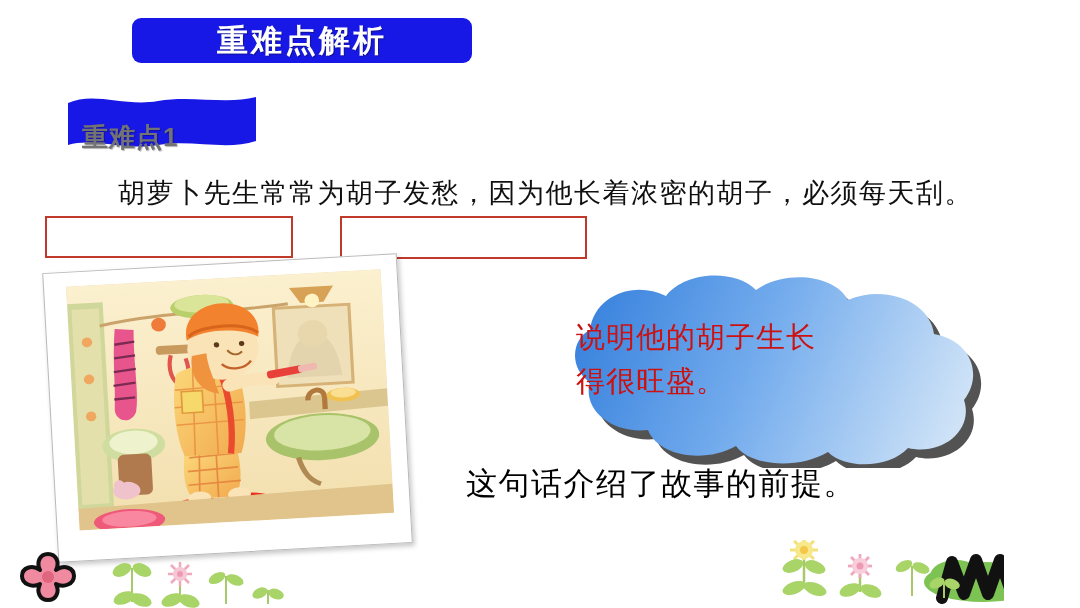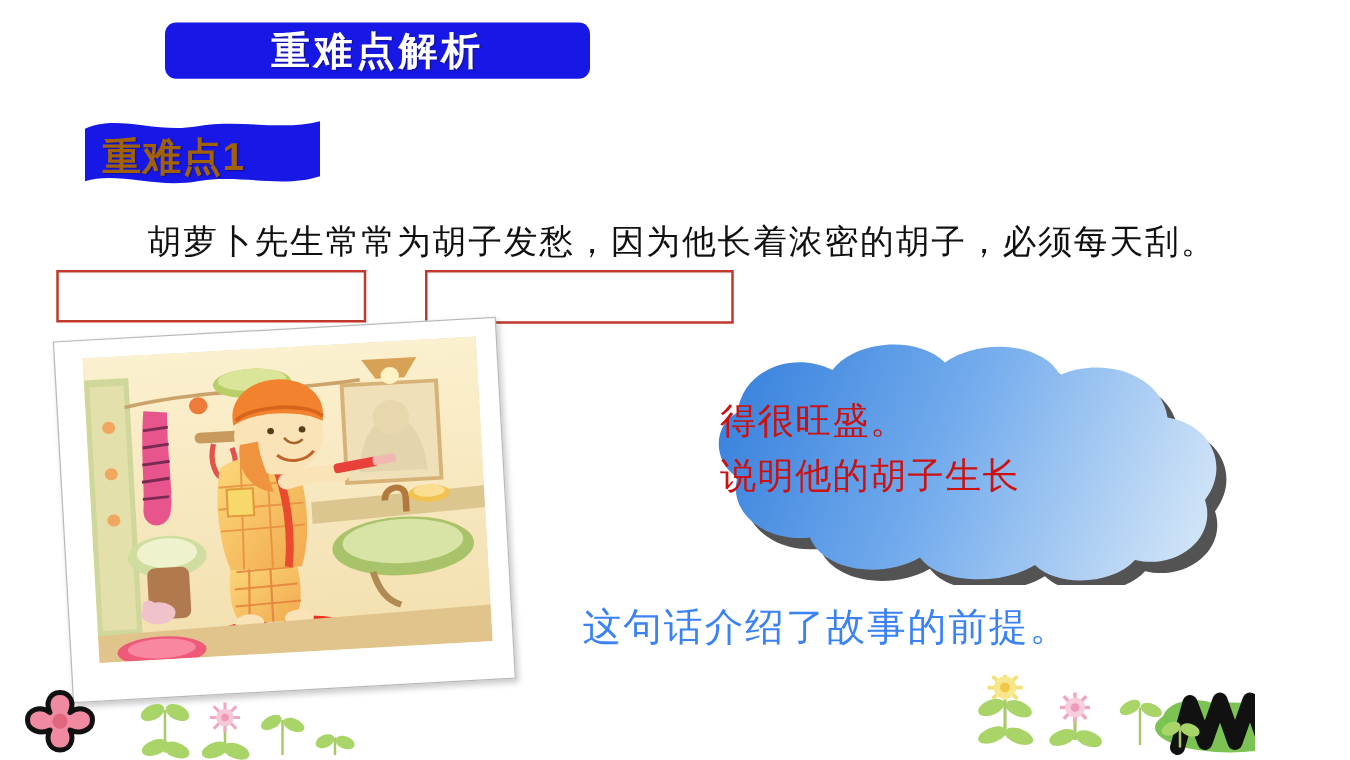--- a/index.html
+++ b/index.html
@@ -53,25 +53,25 @@
   #sub-banner svg {
     position: absolute;
     left: 0; top: 0;
     width: 192px;
     height: 58px;
     display: block;
   }
   #sub-banner .sub-text {
     position: absolute;
     left: 16px;
-    top: 12px;
+    top: 27px;
     font-family: "Liberation Sans", "DejaVu Sans", sans-serif;
     font-weight: bold;
-    font-size: 31px;
-    color: #a16207;
+    font-size: 26px;
+    color: #737373;
     letter-spacing: 1px;
     text-shadow: 1px 1px 1px rgba(0,0,0,0.3);
     white-space: nowrap;
   }
 
   
   #body-paragraph {
     position: absolute;
     left: 48px;
     top: 172px;
@@ -151,24 +151,24 @@
     font-size: 29px;
     line-height: 44px;
     color: #cc1111;
     letter-spacing: 1px;
   }
 
   
   #conclusion-text {
     position: absolute;
     left: 466px;
-    top: 481px;
+    top: 463px;
     font-family: "Liberation Sans", "DejaVu Sans", sans-serif;
     font-size: 31px;
-    color: #3b82f6;
+    color: #000000;
     letter-spacing: 1.5px;
     white-space: nowrap;
   }
 
   
   .deco {
     position: absolute;
     display: block;
   }
   #deco-flower-left   { left: 14px;  top: 548px; width: 68px;  height: 58px; }
@@ -323,22 +323,22 @@
           <stop offset="45%" stop-color="#74aced"></stop>
           <stop offset="100%" stop-color="#cfe3f7"></stop>
         </linearGradient>
       </defs>
 
       <path d="M92,62 C96,28 136,12 168,28 C186,4 236,0 258,22 C286,2 336,6 350,32 C388,16 432,34 436,66 C472,72 486,106 466,132 C476,162 444,188 410,180 C392,200 348,202 330,184 C300,202 252,198 238,178 C206,196 160,188 150,162 C112,166 84,140 92,114 C72,102 72,72 92,62 Z" fill="#1a1a1a" opacity="0.75" transform="translate(8,9)"></path>
 
       <path d="M92,62 C96,28 136,12 168,28 C186,4 236,0 258,22 C286,2 336,6 350,32 C388,16 432,34 436,66 C472,72 486,106 466,132 C476,162 444,188 410,180 C392,200 348,202 330,184 C300,202 252,198 238,178 C206,196 160,188 150,162 C112,166 84,140 92,114 C72,102 72,72 92,62 Z" fill="url(#cloudgrad)"></path>
     </svg>
     <div id="cloud-text">
+      <div>说明他的胡子生长</div>
       <div>得很旺盛。</div>
-      <div>说明他的胡子生长</div>
     </div>
   </div>
 
   <div id="conclusion-text">这句话介绍了故事的前提。</div>
 
   <svg class="deco" id="deco-flower-left" viewBox="0 0 68 58">
     <g stroke="#111111" stroke-width="4" stroke-linejoin="round">
       <path d="M34,6 C42,6 46,14 42,22 C50,16 60,20 60,28 C60,36 50,40 42,36 C46,44 42,52 34,52 C26,52 22,44 26,36 C18,40 8,36 8,28 C8,20 18,16 26,22 C22,14 26,6 34,6 Z" fill="#f08aa0"></path>
     </g>
     <circle cx="34" cy="29" r="6" fill="#e0657f"></circle>

